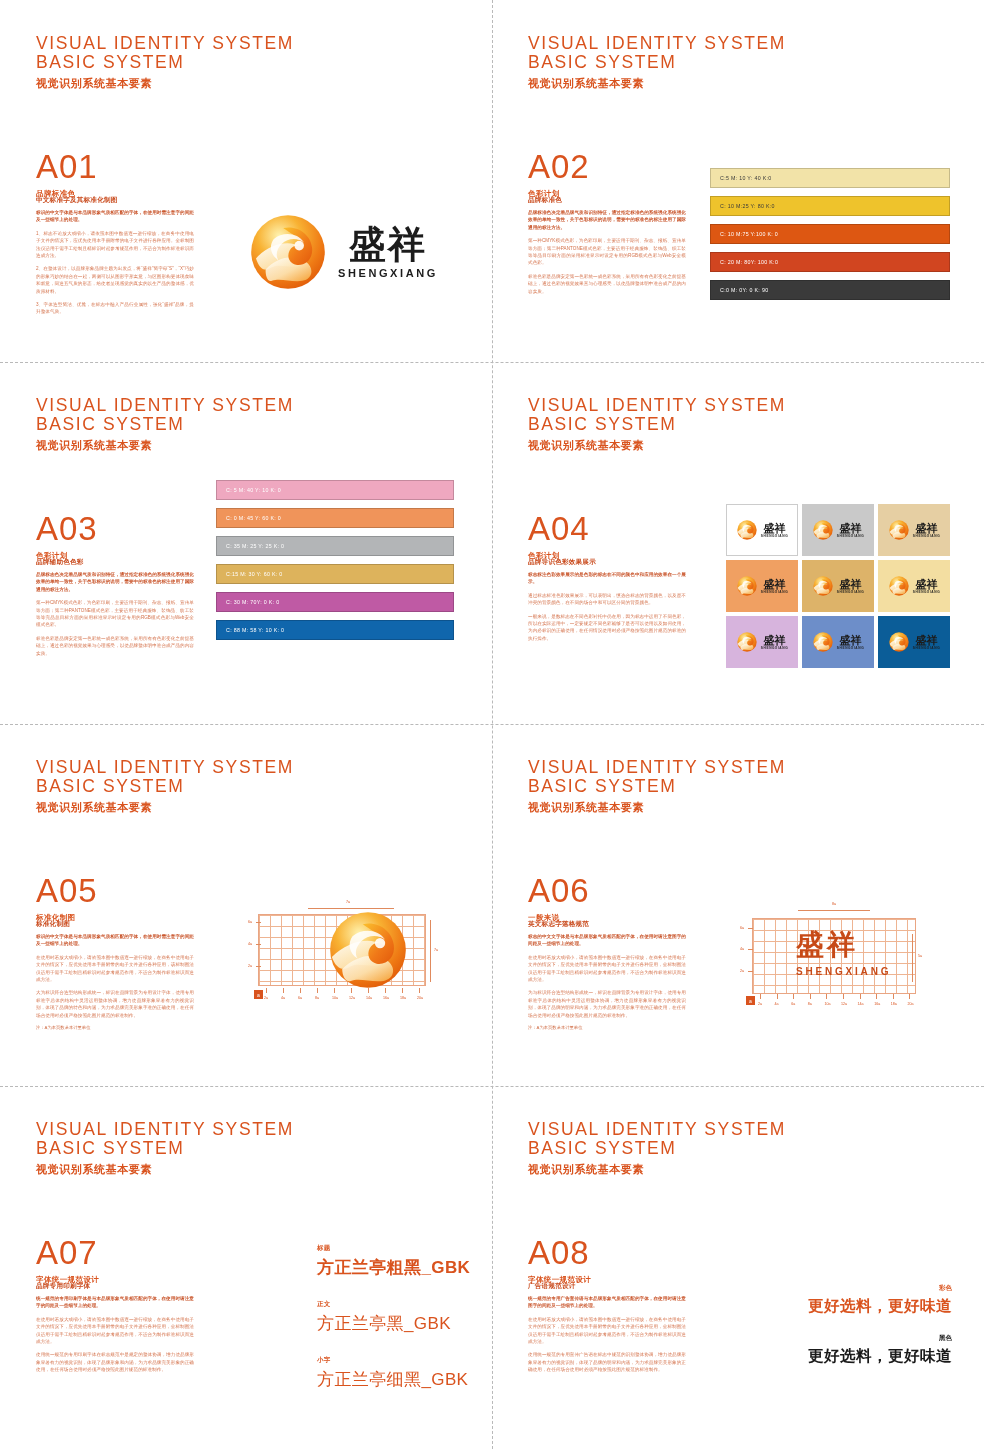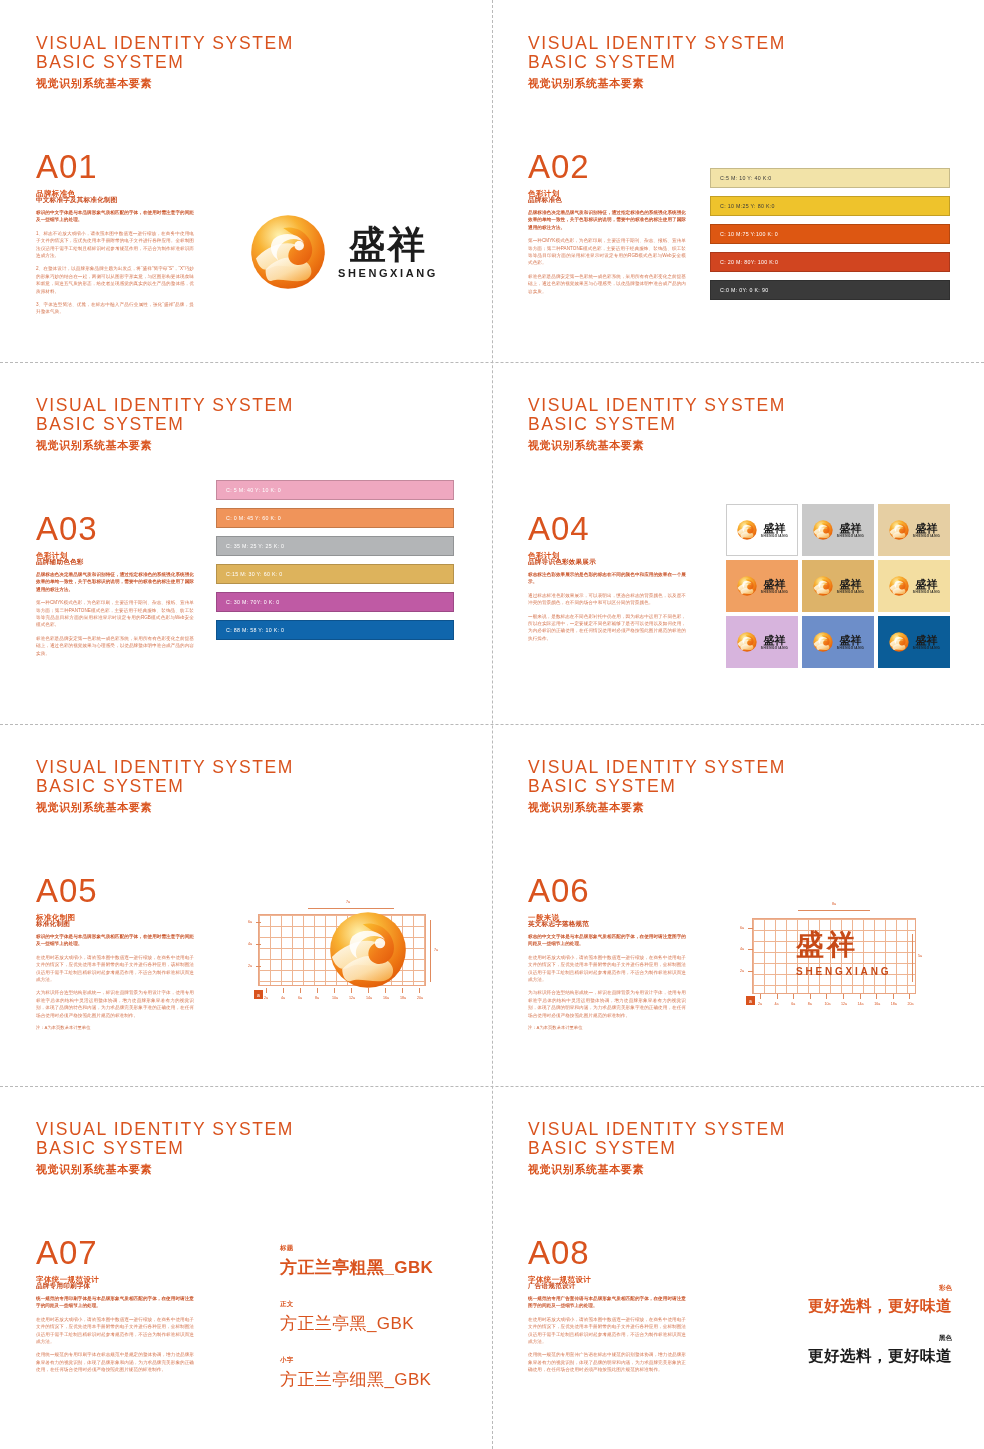--- a/index.html
+++ b/index.html
@@ -89,21 +89,21 @@
   .cgrid .corner-a {
     position:absolute; width:9px; height:9px; background:#d9531e;
     color:#fff; font-size:5px; display:flex;
     align-items:center; justify-content:center;
   }
   .tick-row { position:absolute; display:flex; }
   .tick { position:absolute; color:#d9531e; font-size:3.6px; }
   .dimline { position:absolute; background:#e08a5d; }
 
   
-  .fonts { position:absolute; }
+  .fonts { position:absolute;margin-left:37px; }
   .font-item { margin-bottom:21px; }
   .font-item .lbl {
     color:#d9531e; font-size:6.5px; font-weight:700;
     margin-bottom:3px; letter-spacing:.3px;
   }
   .font-item .val {
     color:#d9531e; font-size:17px; letter-spacing:.4px;
   }
   .font-item .val.bold { font-weight:700; }
   .font-item .val.light { font-weight:400; }

